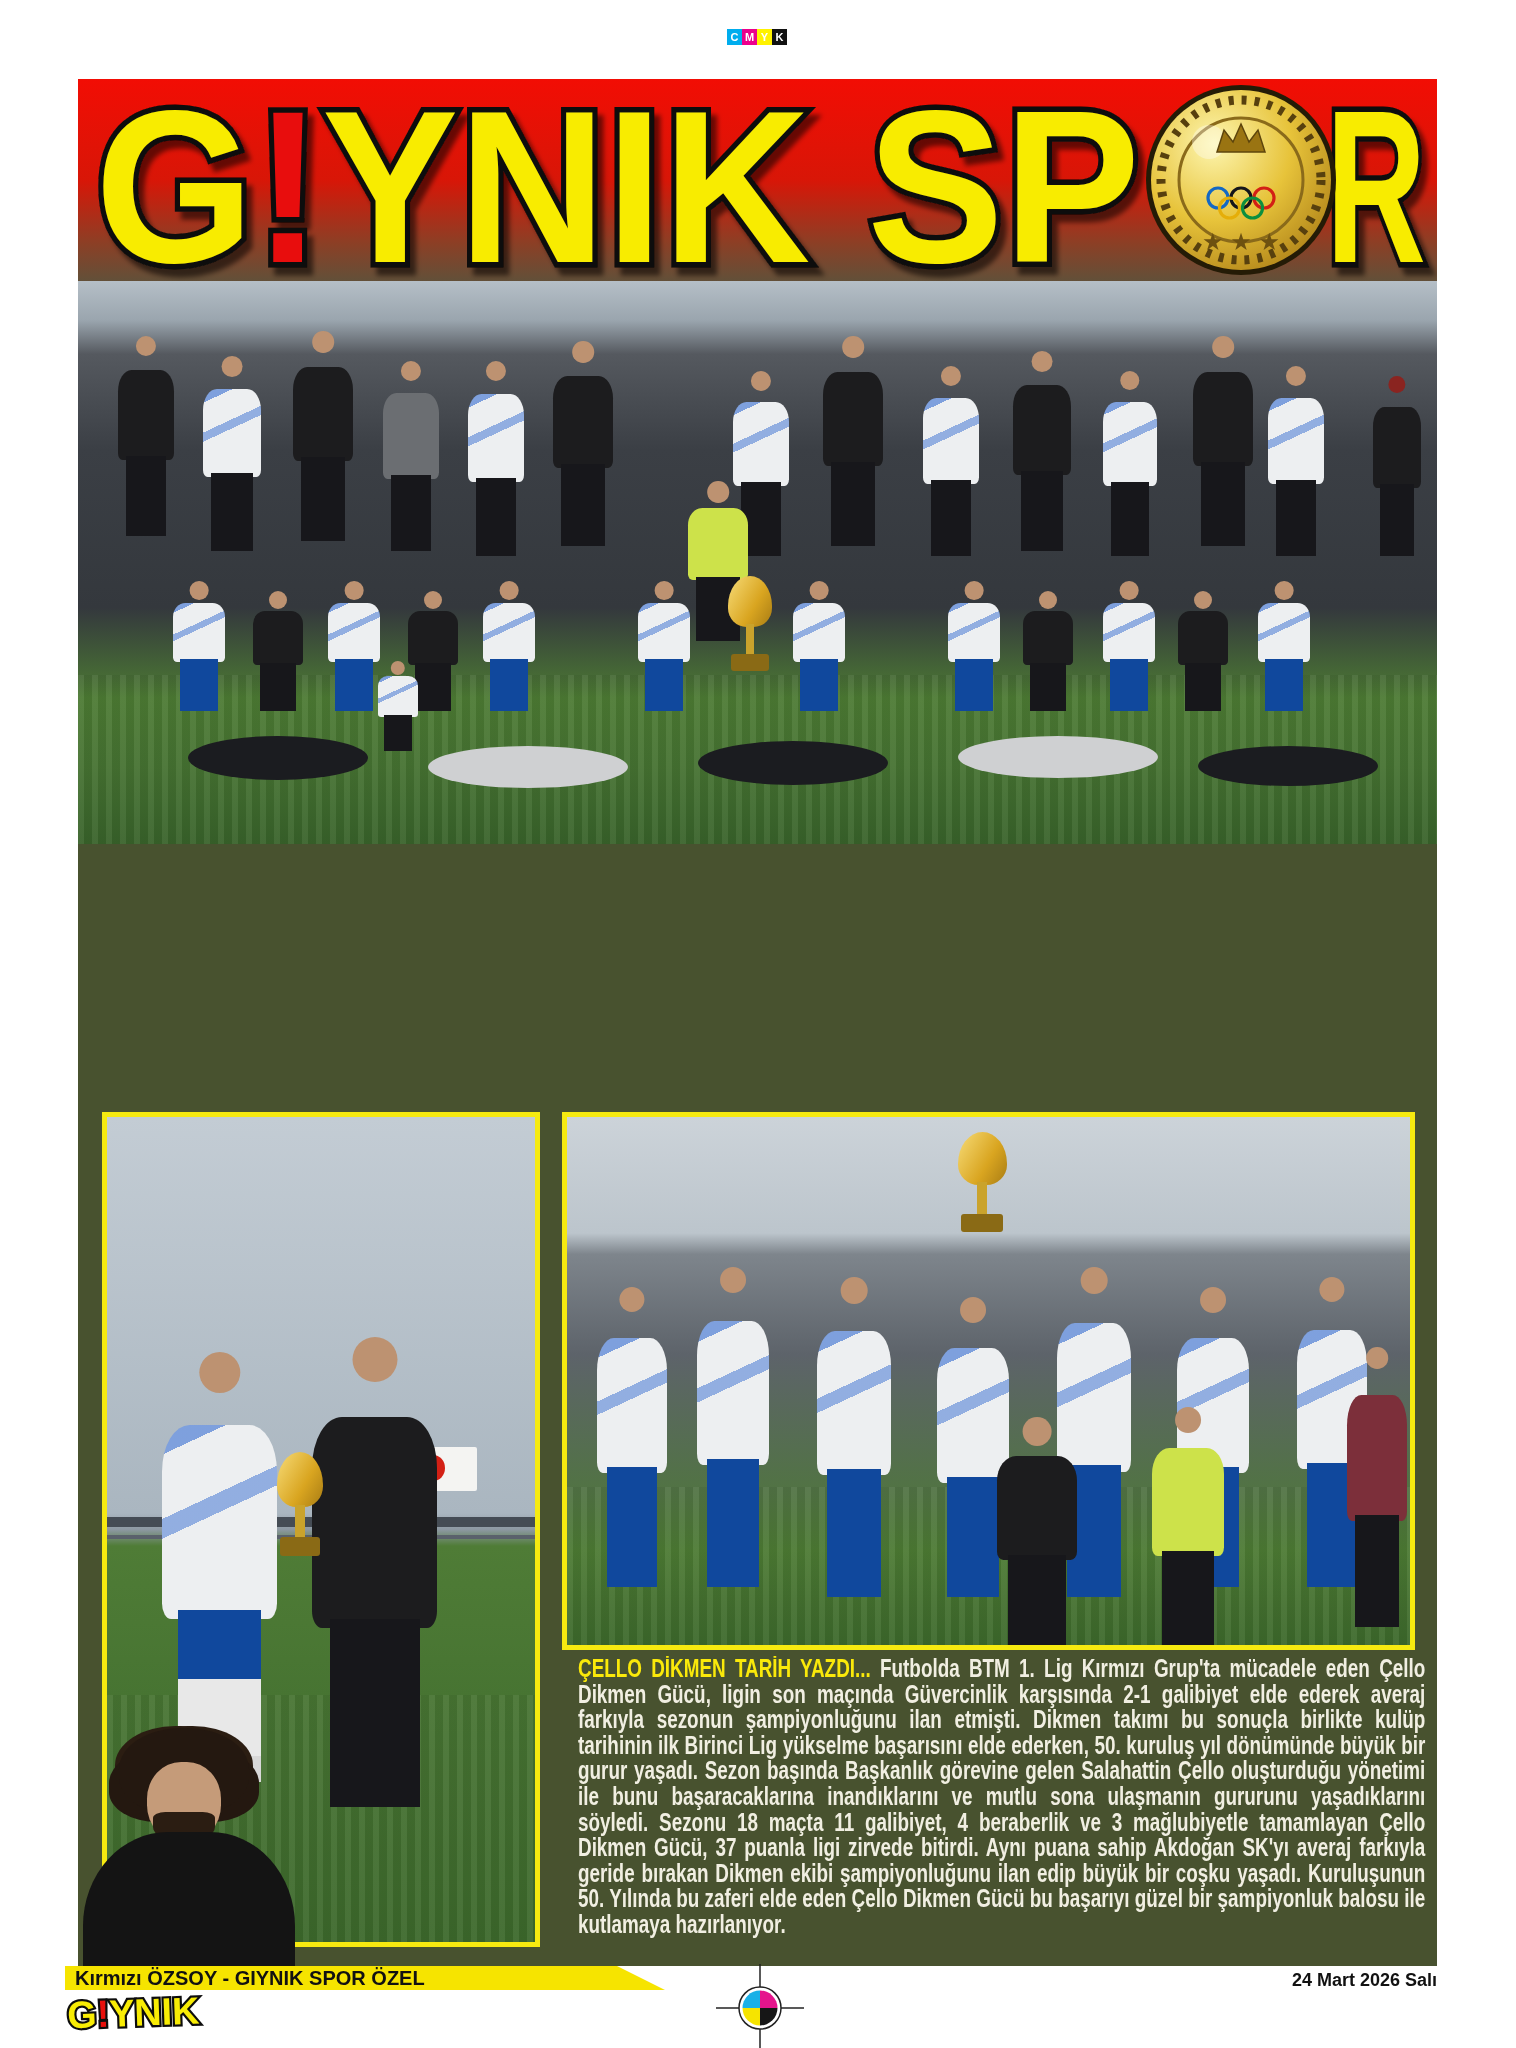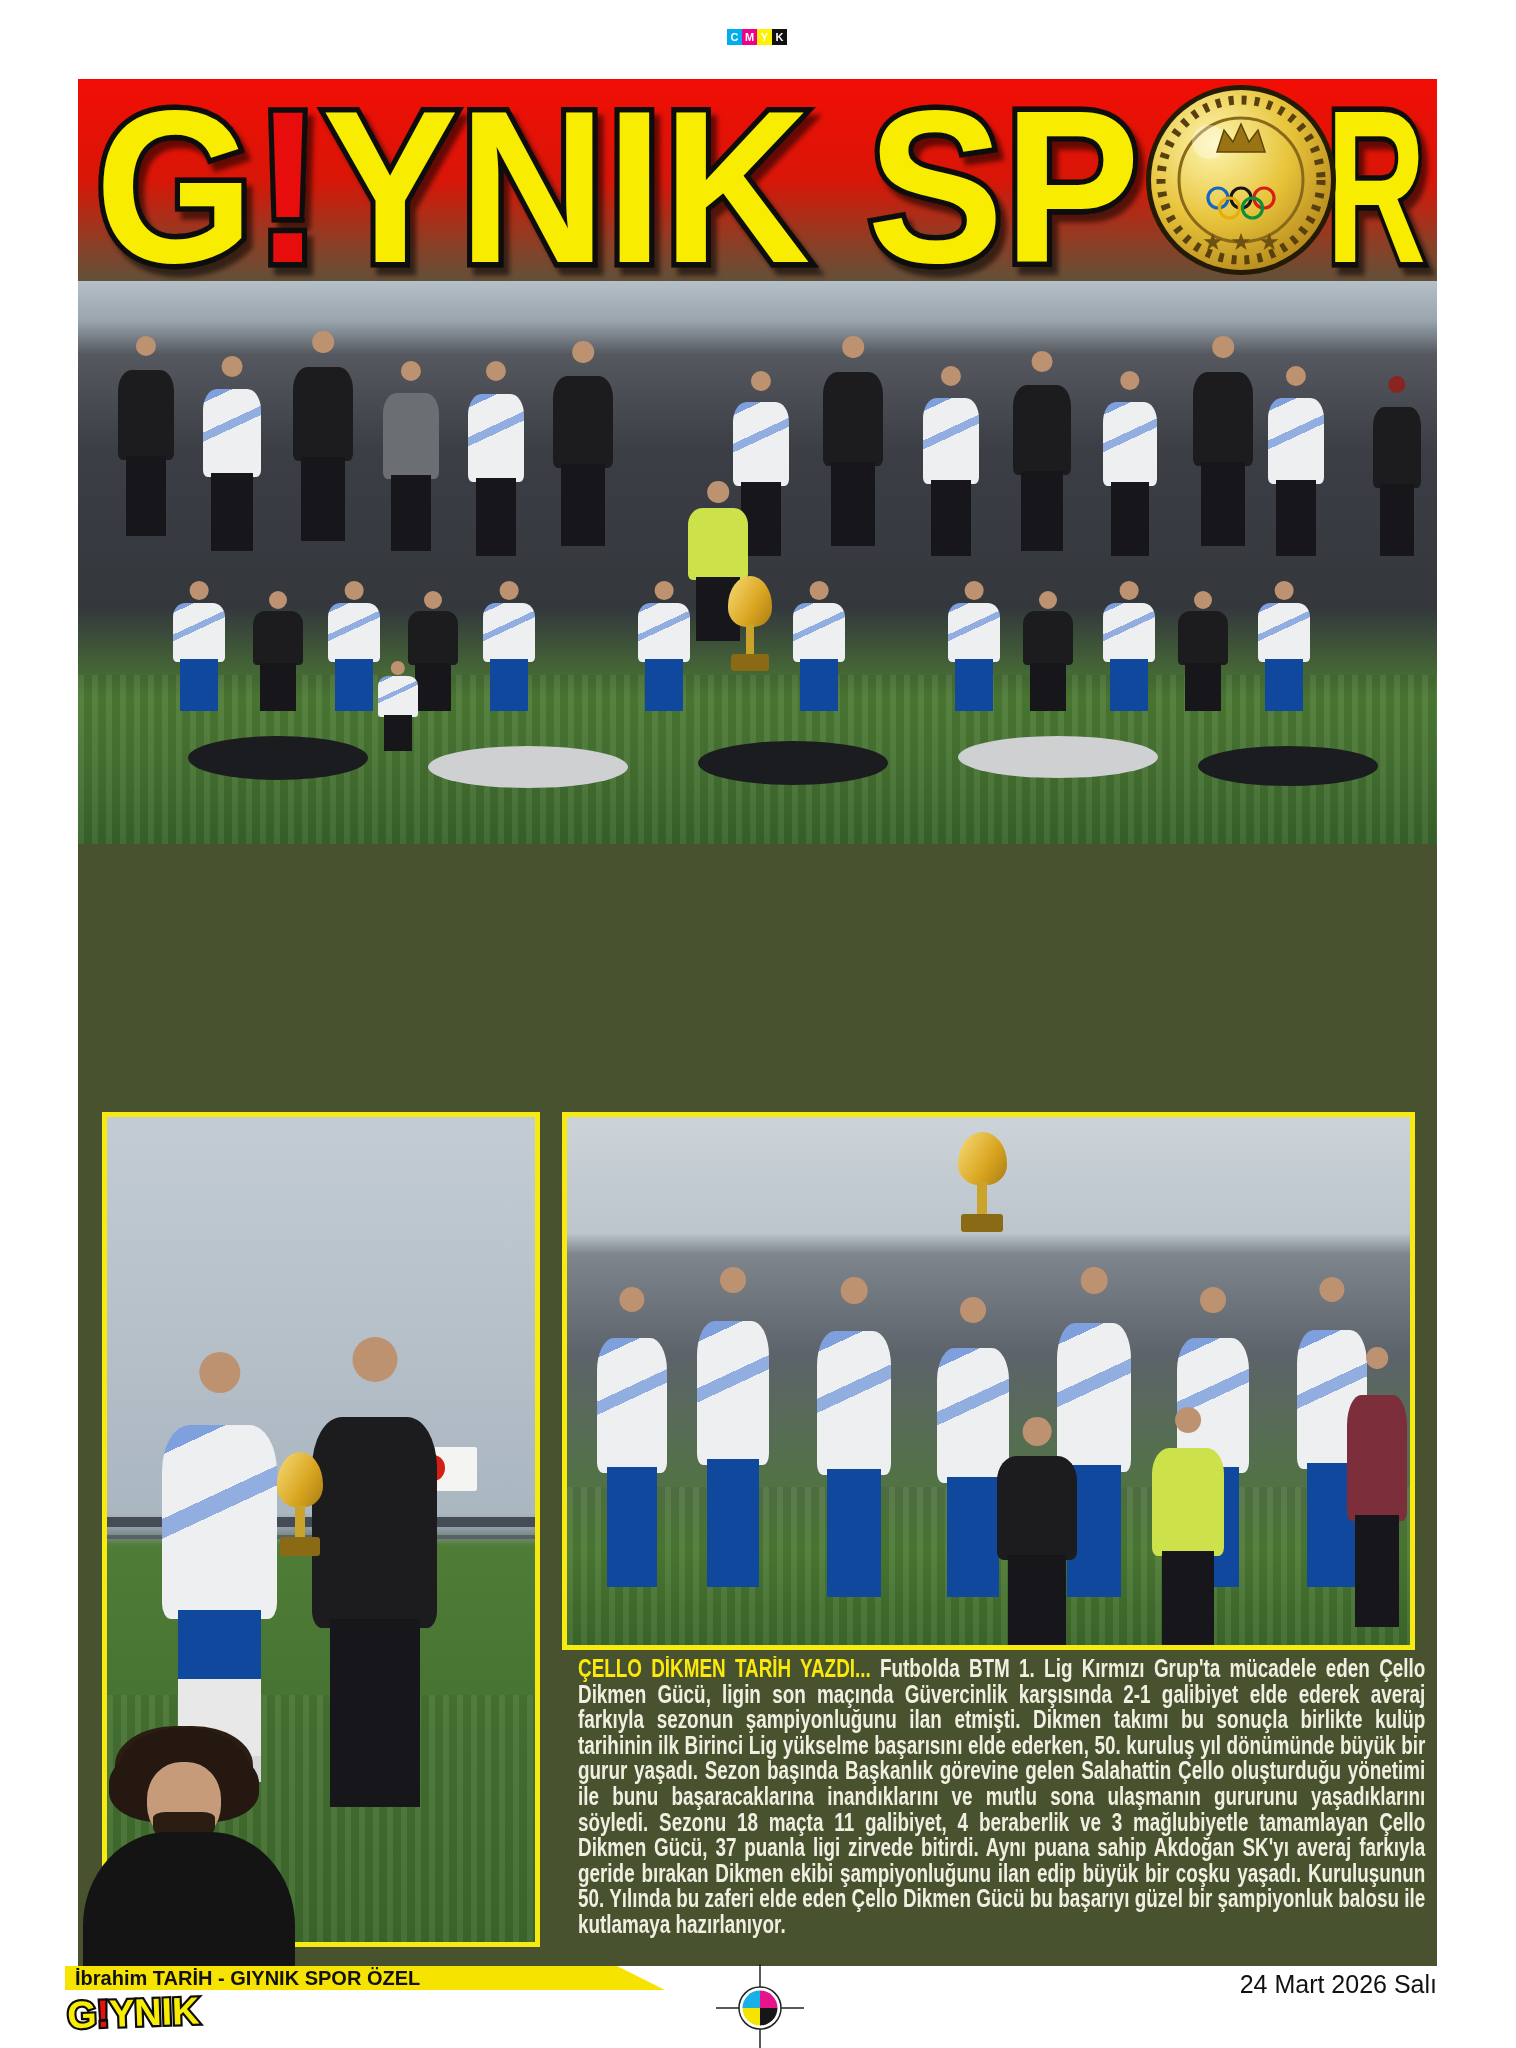--- a/index.html
+++ b/index.html
@@ -87,21 +87,21 @@
       border-radius:20% 20% 50% 50%;}
   .cutout .body{position:absolute;left:0;top:104px;width:212px;height:134px;background:#141414;
       border-radius:40% 40% 0 0/70% 70% 0 0;}
 
   
   .credit{position:absolute;left:65px;top:1966px;width:600px;height:24px;background:#f6e400;
       clip-path:polygon(0 0,552px 0,600px 100%,0 100%);
       display:flex;align-items:center;padding-left:10px;box-sizing:border-box;
       font-weight:bold;font-size:20px;color:#111111;}
   .pagedate{position:absolute;left:1100px;top:1970px;width:337px;text-align:right;
-      font-weight:normal;font-size:25px;color:#111111;}
+      font-weight:bold;font-size:18px;color:#111111;}
   .glogo{position:absolute;left:62px;top:1992px;}
   .regmark{position:absolute;left:712px;top:1962px;}
 </style>
 </head>
 <body>
 
 <div class="page">
 
   <div class="cmyk">
     <span class="c">C</span>
@@ -407,21 +407,21 @@
     </div>
 
     <div class="cutout">
       <span class="hair"></span>
       <span class="face"></span>
       <span class="beard"></span>
       <span class="body"></span>
     </div>
   </div>
 
-  <div class="credit">İbrahim TARİH - GIYNIK SPOR ÖZEL</div>
+  <div class="credit">Kırmızı ÖZSOY - GIYNIK SPOR ÖZEL</div>
 
   <div class="glogo">
     <svg width="170" height="44" viewBox="0 0 170 44">
       <g transform="rotate(-2 10 40)" font-family="'Liberation Sans',sans-serif" font-weight="bold" fill="#f8ec05" stroke="#0d0d0d" stroke-width="4.5" paint-order="stroke">
         <text x="6" y="36" font-size="38" textLength="132" lengthAdjust="spacingAndGlyphs"><tspan>G</tspan><tspan fill="#e8100c">!</tspan><tspan>YNIK</tspan></text>
       </g>
     </svg>
   </div>
 
   <svg class="regmark" width="96" height="92" viewBox="0 0 96 92">

